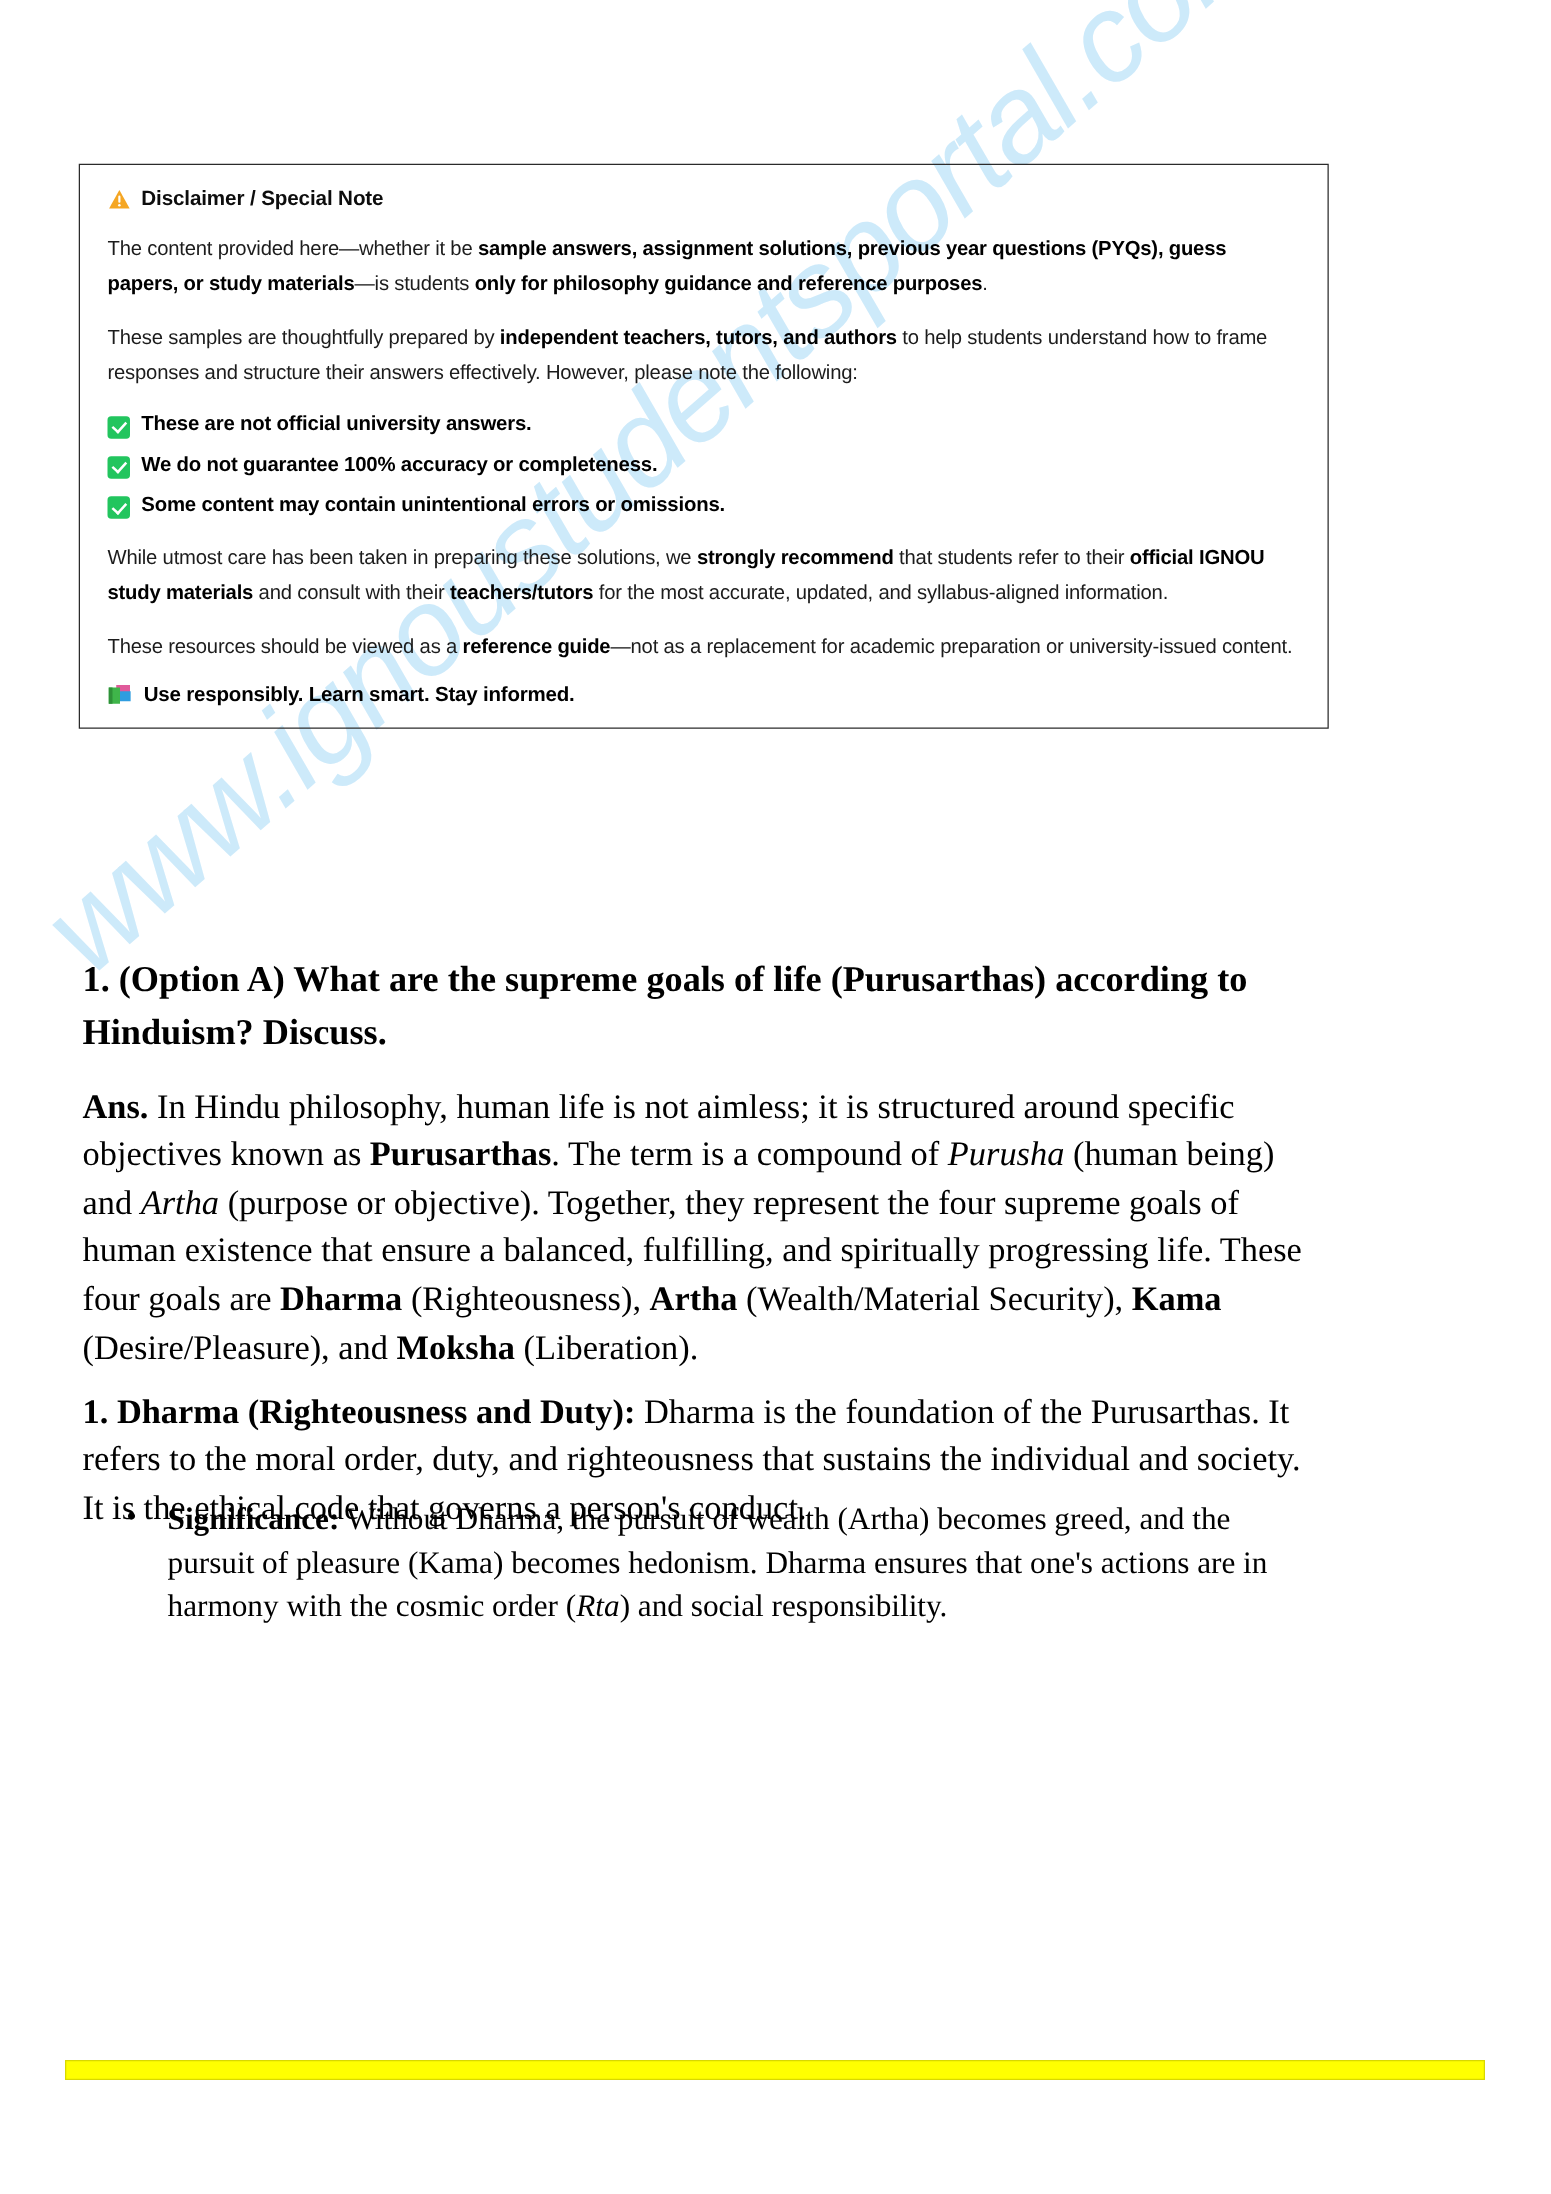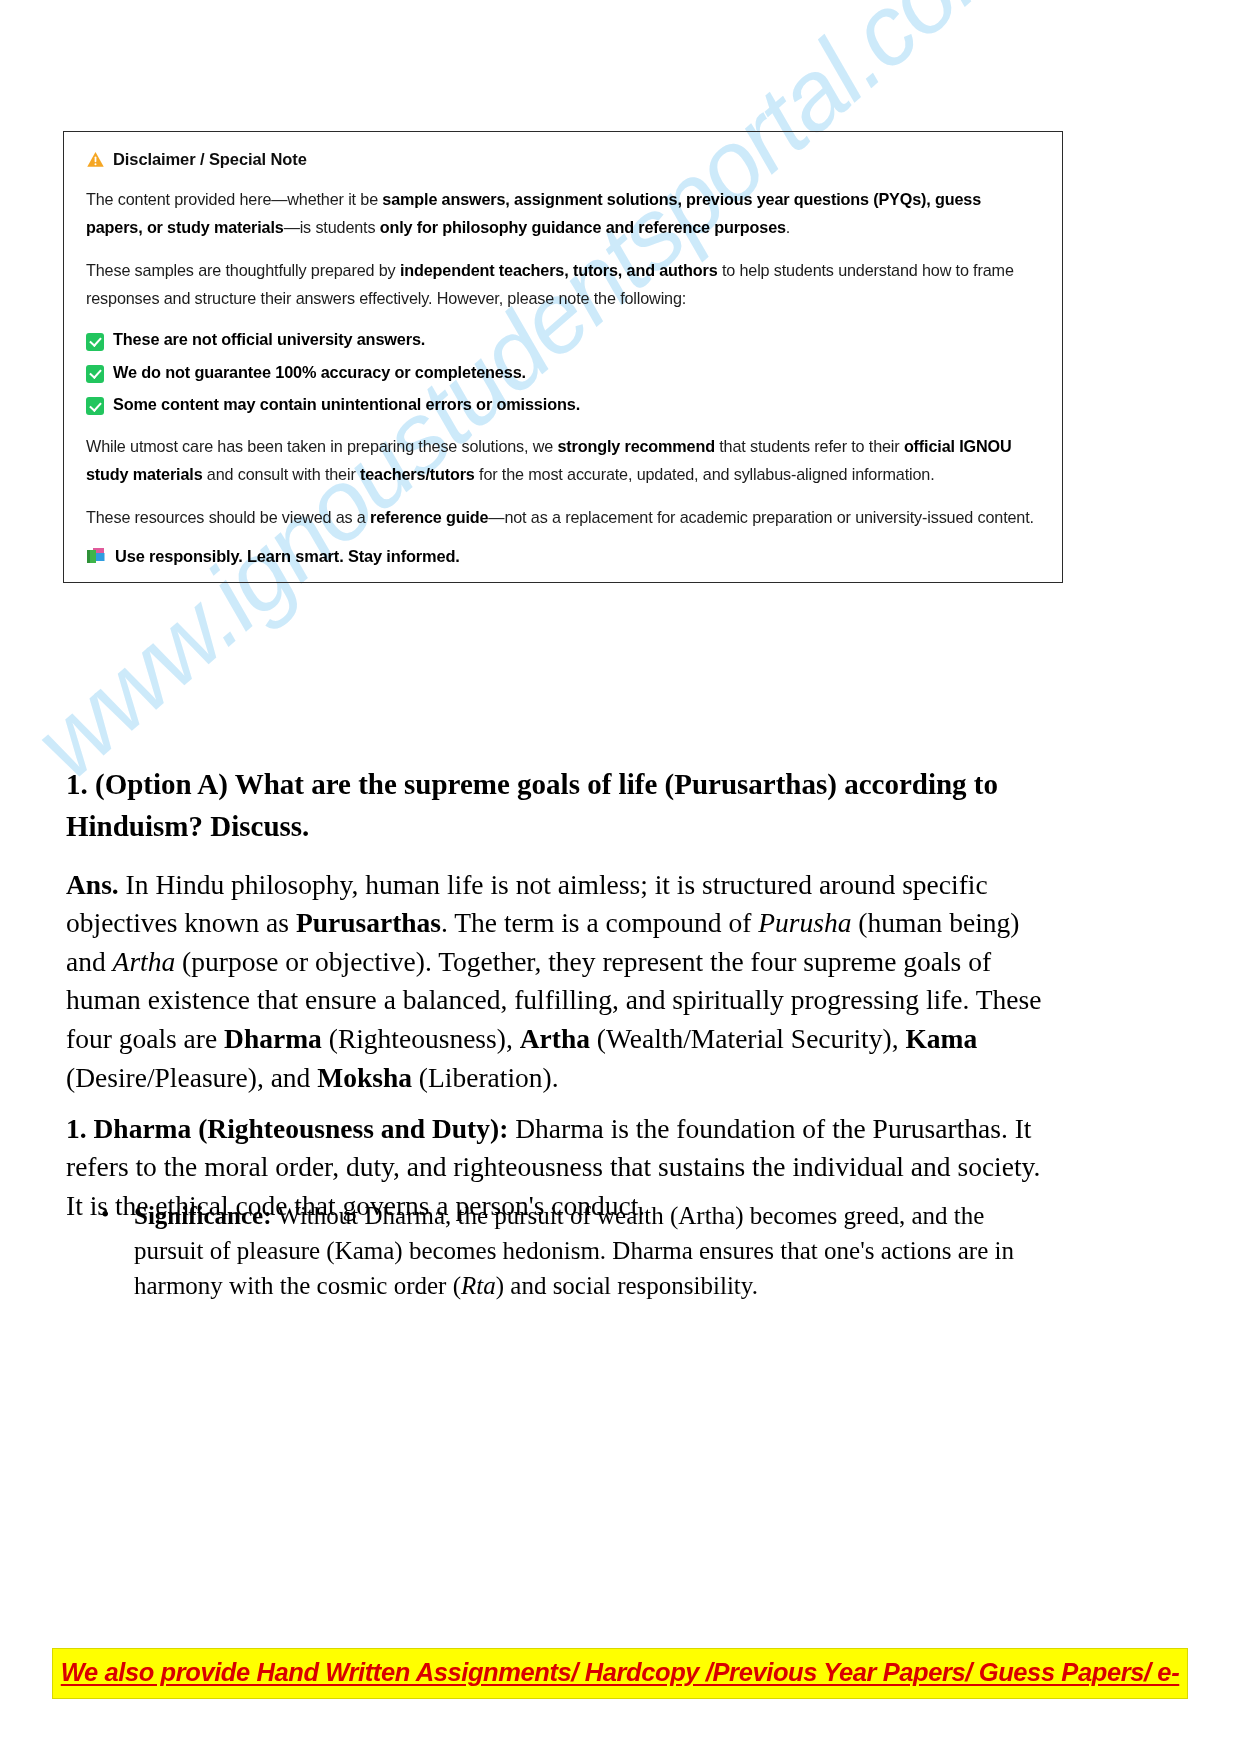--- a/index.html
+++ b/index.html
@@ -282,16 +282,15 @@
 
   <p class="body-p" id="p-ans"><b>Ans.</b><span> In Hindu philosophy, human life is not aimless; it is structured around specific objectives known as </span><b>Purusarthas</b><span>. The term is a compound of </span><i>Purusha</i><span> (human being) and </span><i>Artha</i><span> (purpose or objective). Together, they represent the four supreme goals of human existence that ensure a balanced, fulfilling, and spiritually progressing life. These four goals are </span><b>Dharma</b><span> (Righteousness), </span><b>Artha</b><span> (Wealth/Material Security), </span><b>Kama</b><span> (Desire/Pleasure), and </span><b>Moksha</b><span> (Liberation).</span></p>
 
   <p class="body-p" id="p-dharma"><b>1. Dharma (Righteousness and Duty):</b><span> Dharma is the foundation of the Purusarthas. It refers to the moral order, duty, and righteousness that sustains the individual and society. It is the ethical code that governs a person's conduct.</span></p>
 
   <ul id="bullet-list">
     <li><b>Significance:</b><span> Without Dharma, the pursuit of wealth (Artha) becomes greed, and the pursuit of pleasure (Kama) becomes hedonism. Dharma ensures that one's actions are in harmony with the cosmic order (</span><i>Rta</i><span>) and social responsibility.</span></li>
   </ul>
 
   <div id="footer-banner">
-    <span class="fline" id="footer-line1">We also provide Hand Written Assignments/ Hardcopy /Previous Year Papers/ Guess Papers/ e-</span>
   </div>
 
 </div>
 
 </body></html>

